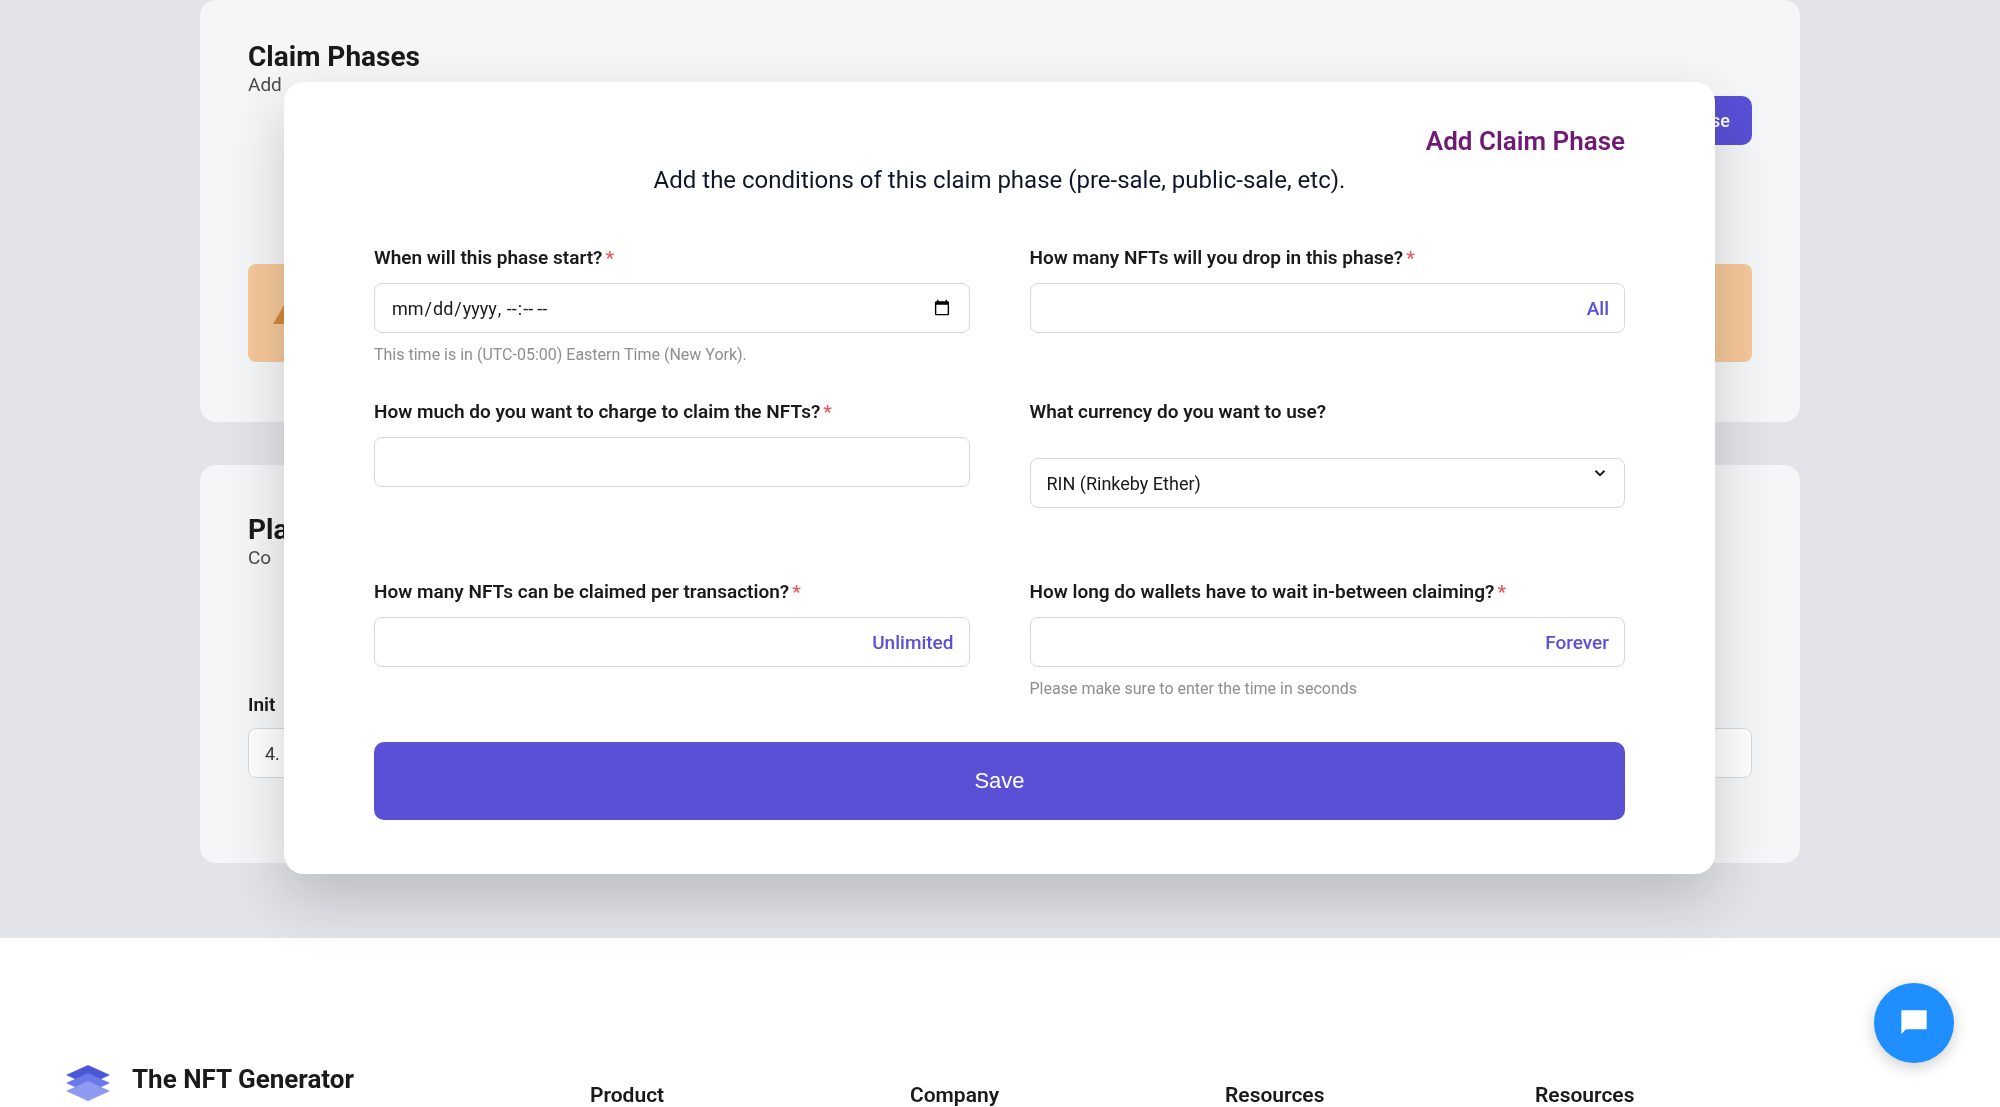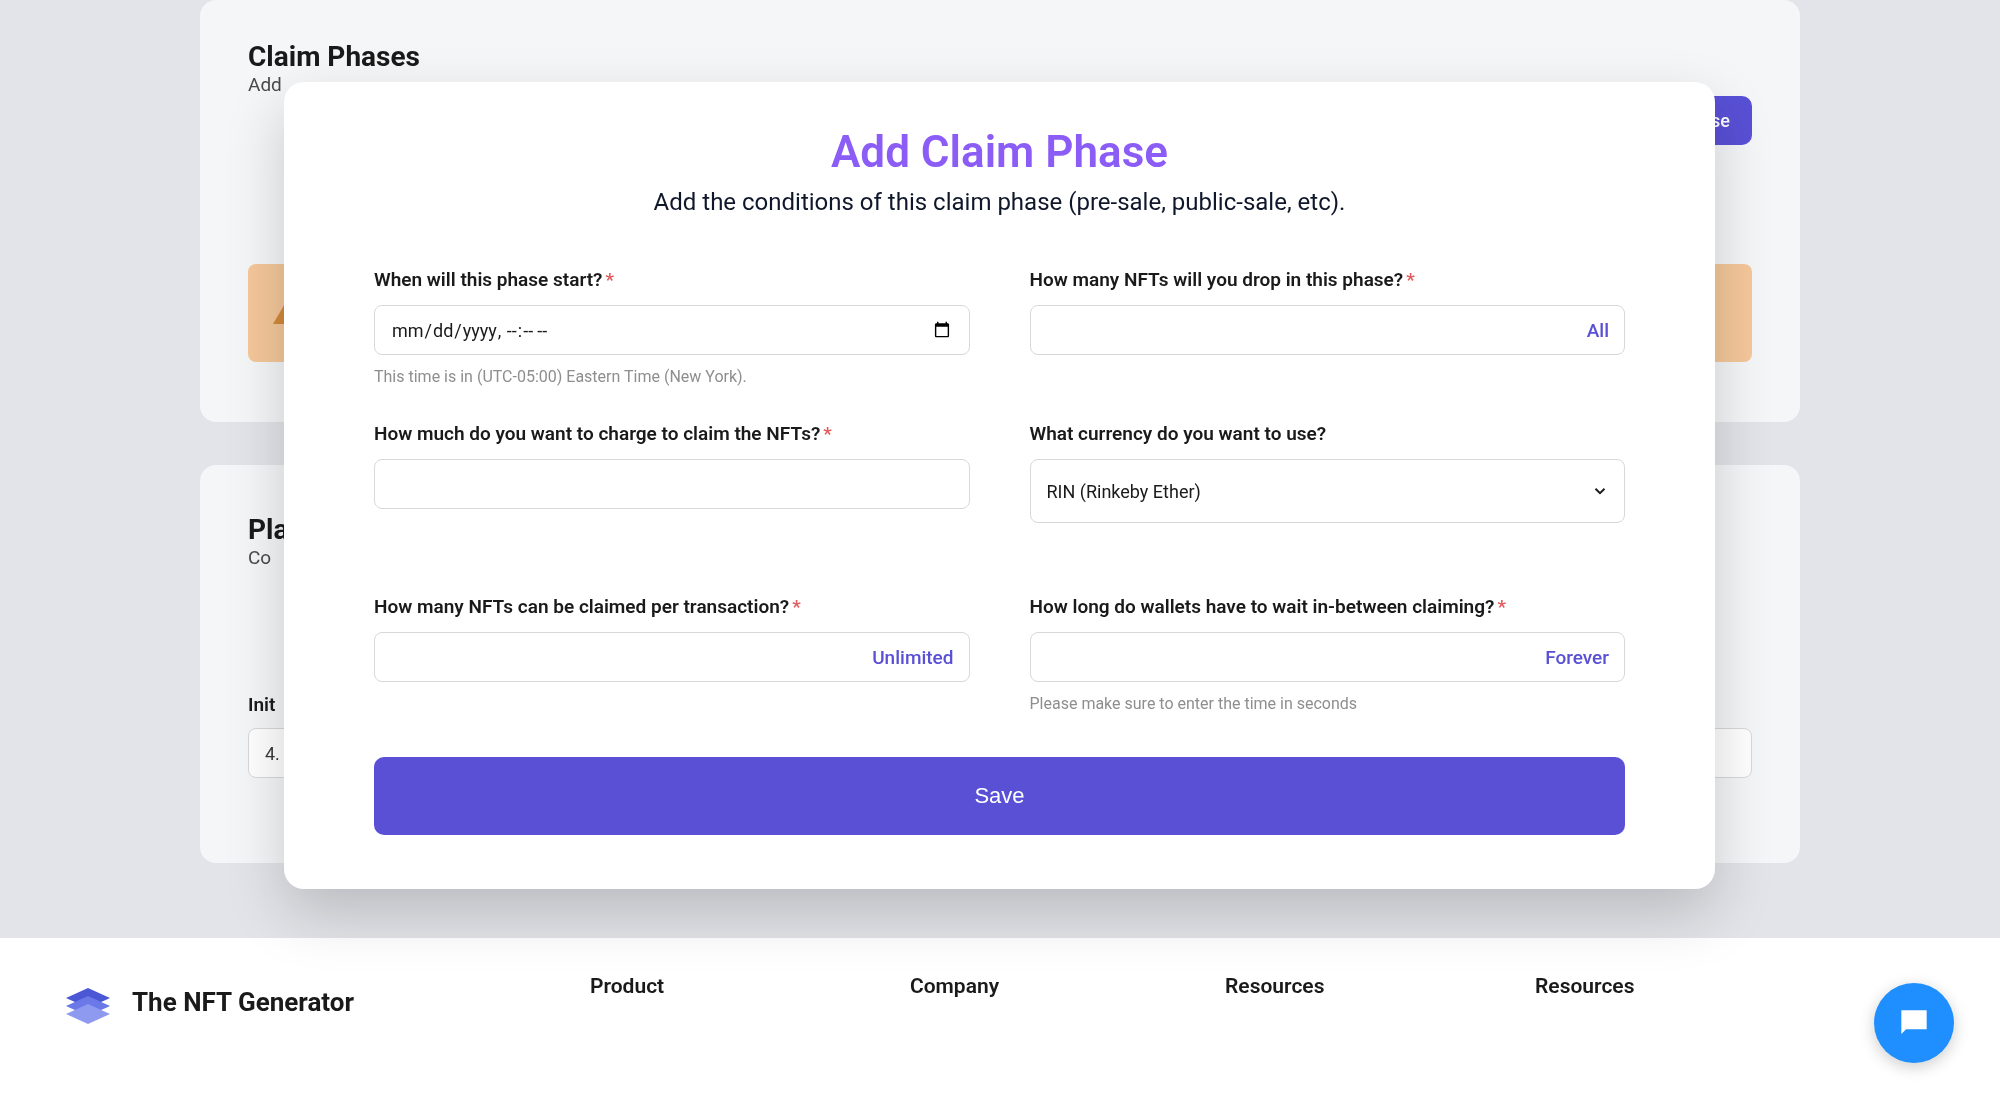--- a/index.html
+++ b/index.html
@@ -97,21 +97,21 @@
 
     .footer {
       position: absolute;
       left: 0;
       bottom: 0;
       width: 2000px;
       height: 170px;
       background: #ffffff;
       border-top: 1px solid #e5e5e5;
       display: flex;
-      align-items: flex-start;
+      align-items: flex-end;
       padding: 36px 60px 0 60px;
     }
     .footer .logo-section {
       display: flex;
       align-items: center;
       gap: 16px;
       min-width: 530px;
     }
     .footer .logo-section .logo-text {
       font-size: 26px;
@@ -132,24 +132,24 @@
       position: absolute;
       left: 284px;
       top: 82px;
       width: 1431px;
       background: #fff;
       border-radius: 20px;
       box-shadow: 0 24px 60px rgba(0,0,0,0.18);
       padding: 44px 90px 54px 90px;
     }
     .modal-title {
-      text-align: center;
-      font-size: 44px;
+      text-align: right;
+      font-size: 26px;
       font-weight: 600;
-      color: #8b5cf6;
+      color: #701a75;
       margin-bottom: 10px;
     }
     .modal-subtitle {
       text-align: center;
       font-size: 24px;
       color: #0f172a;
       margin-bottom: 52px;
     }
     .form-row {
       display: flex;
@@ -207,30 +207,31 @@
       position: relative;
     }
     .select-wrap .chevron {
       position: absolute;
       right: 16px;
       top: 50%;
       transform: translateY(-50%);
       pointer-events: none;
     }
     .select-display {
-      height: 64px;
+      height: 50px;
       border: 1px solid #d8d8d8;
       border-radius: 8px;
       padding: 0 16px;
       font-size: 18px;
       color: #1a1a1a;
       background: #fff;
       display: flex;
       align-items: center;
       cursor: pointer;
+      margin-top: 21px;
     }
     input[type="datetime-local"] {
       font-family: inherit;
     }
     .save-btn {
       width: 100%;
       height: 78px;
       background: #5950d6;
       color: #fff;
       border: none;

